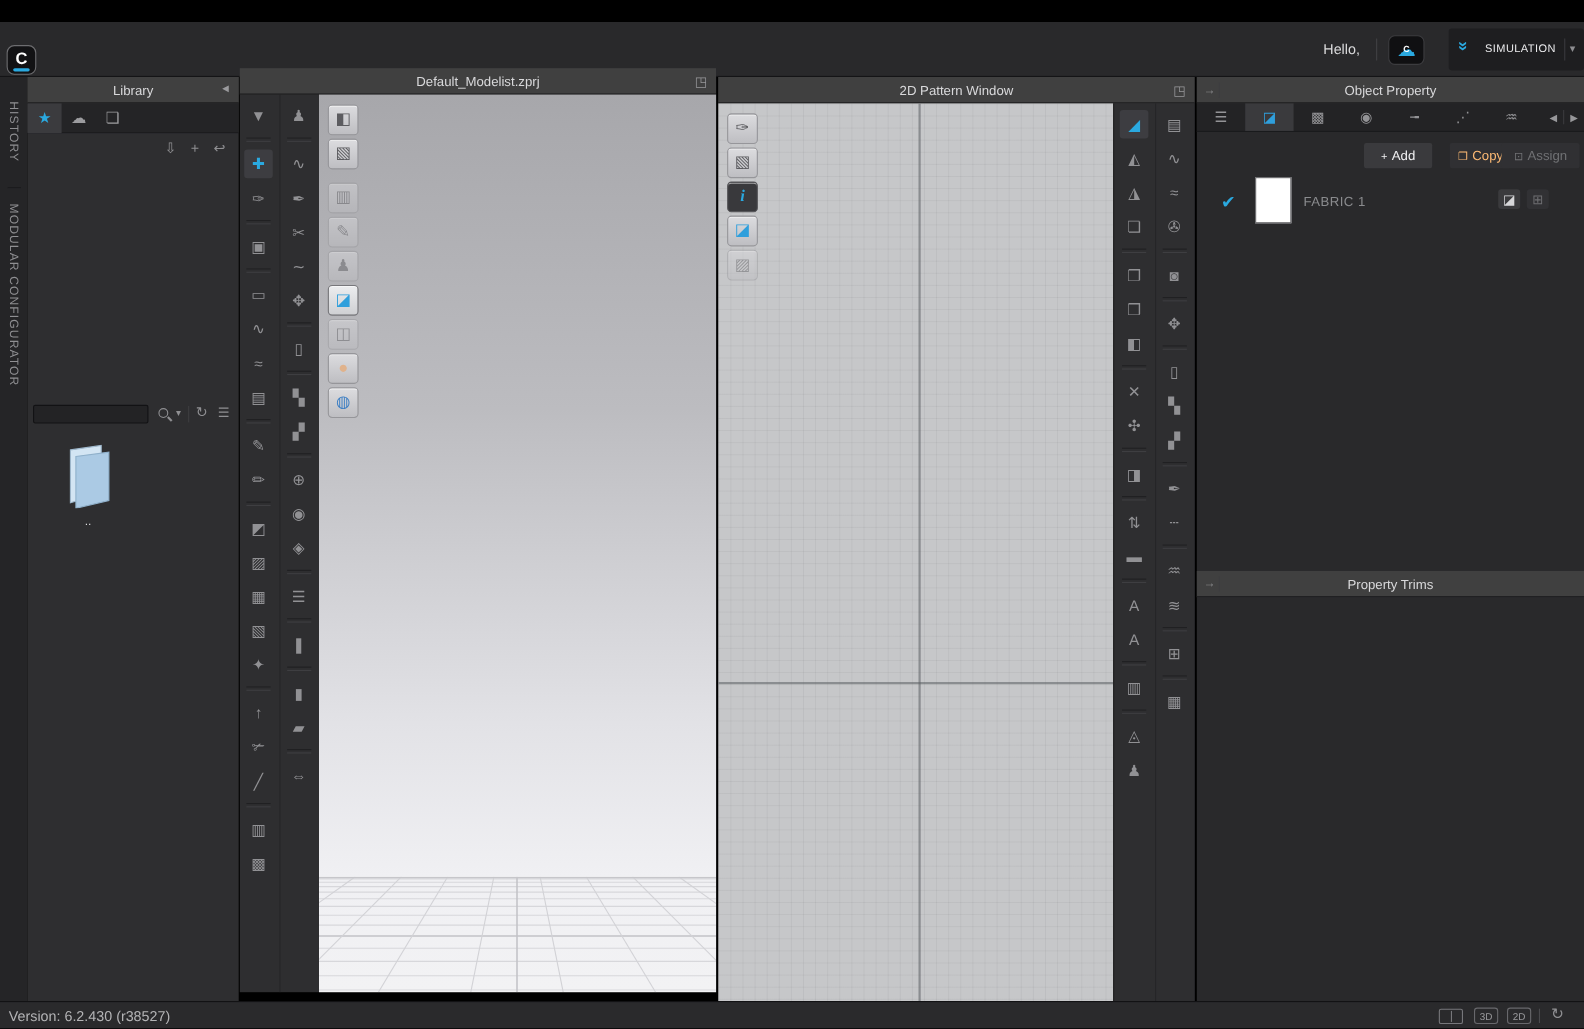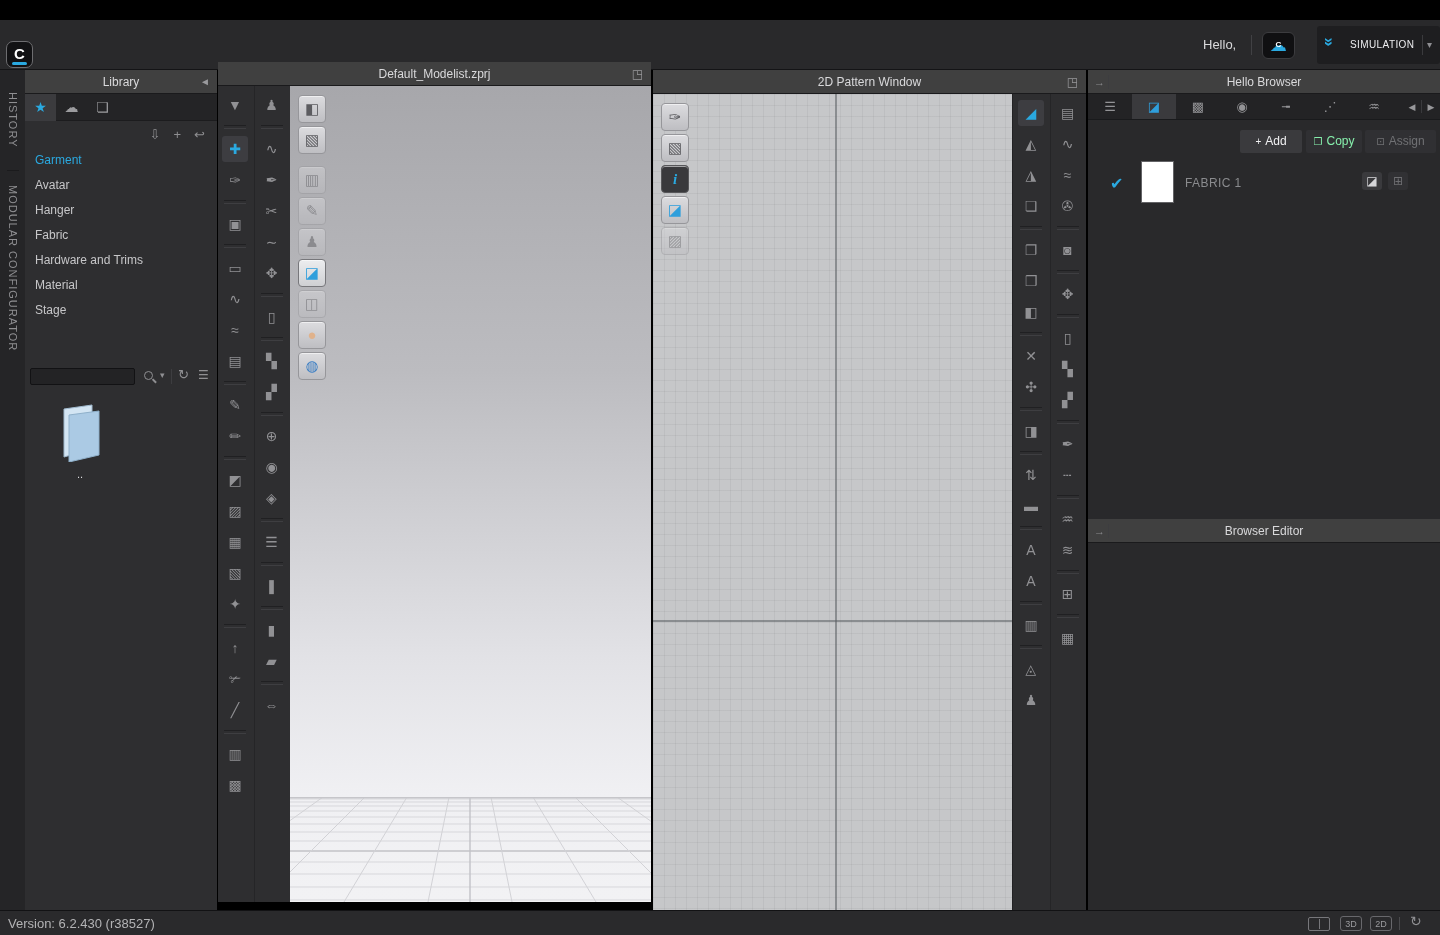--- a/index.html
+++ b/index.html
@@ -103,21 +103,21 @@
   #right-panel{position:absolute;left:1088px;top:70px;width:352px;height:840px;background:#29292b;}
   #ob-tabs{position:absolute;left:0;top:24px;width:352px;height:26px;background:#232325;border-bottom:1px solid #191a1c;display:flex;align-items:stretch;}
   .ob-tab{flex:0 0 44px;text-align:center;line-height:26px;font-size:13px;color:#939396;cursor:pointer;}
   .ob-tab.active{background:#3a3a3d;}
   .ob-tab.v-blue.active span{color:#2f9fdc;}
   .ob-nav{flex:0 0 18px;text-align:center;line-height:26px;font-size:9px;color:#97979a;cursor:pointer;}
   .ob-nav-div{flex:0 0 1px;background:#3a3a3d;margin:6px 0;}
   .ob-spacer{flex:1;}
   .rp-btn{position:absolute;top:60px;height:23px;border-radius:2px;font-size:12px;text-align:center;line-height:23px;cursor:pointer;}
   #btn-add{left:152px;width:62px;background:#3a3a3d;color:#f0f0f2;}
-  #btn-copy{left:218px;width:56px;background:#303033;color:#86efac;}
+  #btn-copy{left:230px;width:56px;background:#303033;color:#fdba74;}
   #btn-assign{left:277px;width:71px;background:#303033;color:#707174;}
   .rp-btn .mini{font-size:10px;margin-right:4px;color:inherit;}
   #fabric-list{position:absolute;left:0;top:88px;width:352px;}
   .fabric-row{position:relative;height:52px;cursor:pointer;}
   .fabric-row .check{position:absolute;left:22px;top:16px;font-size:16px;color:var(--accent);}
   .fabric-row .swatch{position:absolute;left:53px;top:3px;width:33px;height:42px;background:#ffffff;border:1px solid #636366;}
   .fabric-row .fname{position:absolute;left:97px;top:18px;font-size:12px;letter-spacing:.4px;color:#8a8b8e;}
   .fabric-row .ricon{position:absolute;top:14px;width:20px;height:18px;border-radius:3px;text-align:center;line-height:18px;font-size:12px;cursor:pointer;}
   .fabric-row .ricon.r1{left:274px;color:#d6d6d9;background:#3a3a3d;}
   .fabric-row .ricon.r2{left:300px;color:#6e6e71;background:#313134;}
@@ -173,30 +173,20 @@
     <div class="lib-tab active"><span>★</span></div>
         <div class="lib-tab"><span>☁</span></div>
         <div class="lib-tab"><span>❏</span></div>
       </div>
     <div id="lib-actions">
 
     <span class="lib-act">⇩</span>
         <span class="lib-act">+</span>
         <span class="lib-act">↩</span>
       </div>
-    <ul id="lib-cats">
-
-    <li class="lib-cat active">Garment</li>
-        <li class="lib-cat">Avatar</li>
-        <li class="lib-cat">Hanger</li>
-        <li class="lib-cat">Fabric</li>
-        <li class="lib-cat">Hardware and Trims</li>
-        <li class="lib-cat">Material</li>
-        <li class="lib-cat">Stage</li>
-      </ul>
     <div id="search-row">
       <input id="search-input" placeholder="" style="">
       <span class="mag"></span>
       <span id="search-caret">▾</span>
       <span id="search-div"></span>
       <span id="search-refresh">↻</span>
       <span id="search-list">☰</span>
     </div>
     <div id="lib-files">
 
@@ -390,21 +380,21 @@
         <div class="tb-btn"><span>⊞</span></div>
         <div class="tb-sep"></div>
         <div class="tb-btn"><span>▦</span></div>
       </div>
   </div>
 
   <div id="right-panel">
     <div class="panel-title">
       <span class="dock-ico">→</span>
       <span class="dock-div"></span>
-      <span>Hello Browser</span>
+      <span>Object Property</span>
     </div>
     <div id="ob-tabs">
       <div style="display:flex">
 
       <div class="ob-tab"><span>☰</span></div>
           <div class="ob-tab active v-blue"><span>◪</span></div>
           <div class="ob-tab"><span>▩</span></div>
           <div class="ob-tab"><span>◉</span></div>
           <div class="ob-tab"><span>╼</span></div>
           <div class="ob-tab"><span>⋰</span></div>
@@ -430,21 +420,21 @@
           <span class="check">✔</span>
           <span class="swatch"></span>
           <span class="fname">FABRIC 1</span>
           <span class="ricon r1">◪</span>
           <span class="ricon r2">⊞</span>
         </div>
       </div>
     <div id="pe-header" class="panel-title">
       <span class="dock-ico">→</span>
       <span class="dock-div"></span>
-      <span>Browser Editor</span>
+      <span>Property Trims</span>
     </div>
   </div>
 
   <div id="statusbar">
     <span id="version">Version: 6.2.430 (r38527)</span>
     <span id="split-ico"></span>
     <span id="btn-3d" class="dim-btn">3D</span>
     <span id="btn-2d" class="dim-btn">2D</span>
     <span id="sb-div"></span>
     <span id="sb-refresh">↻</span>

